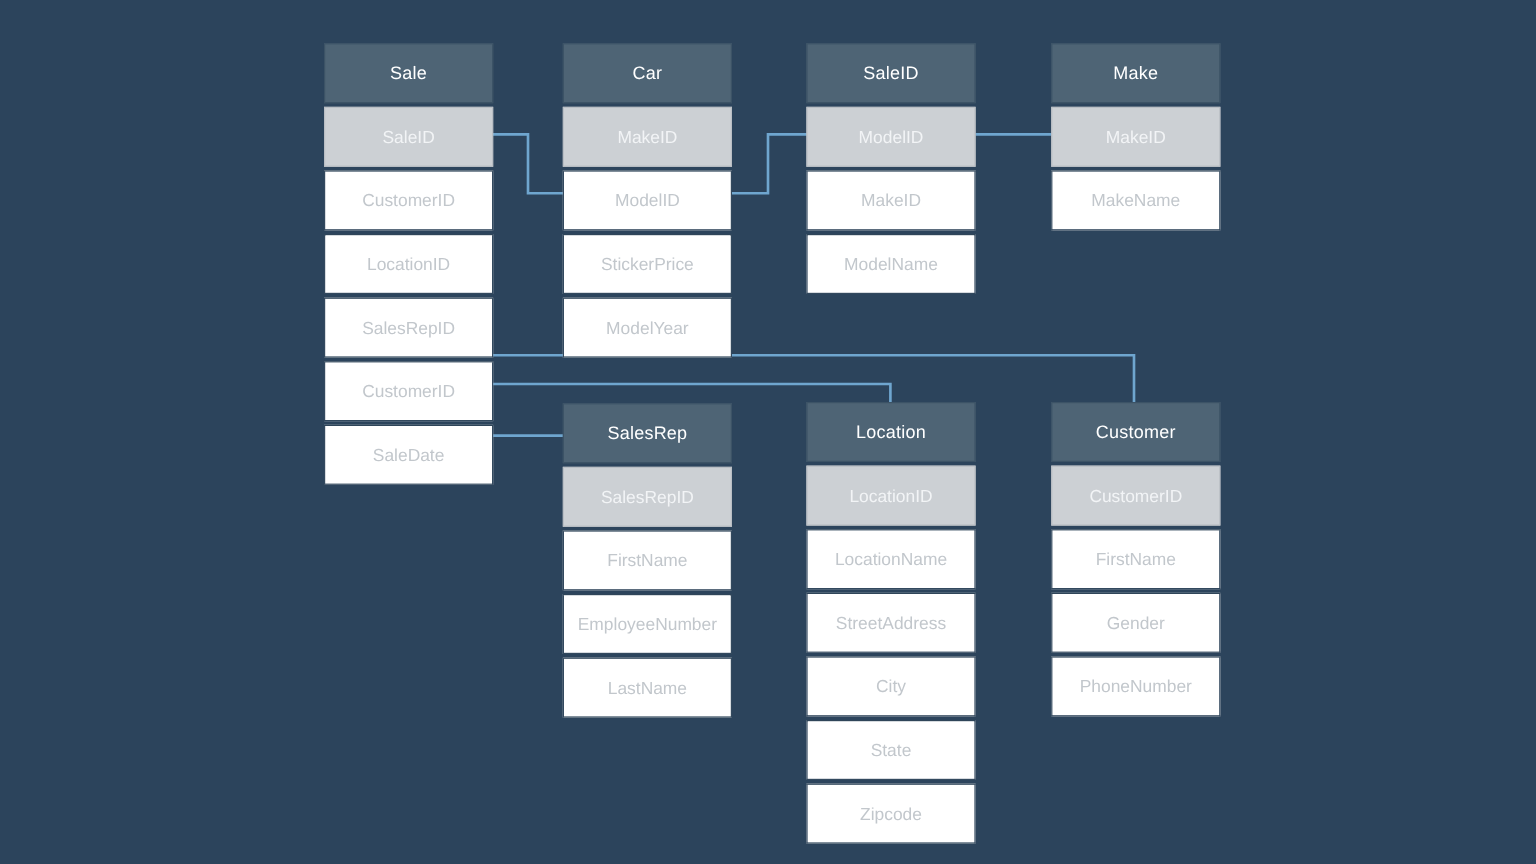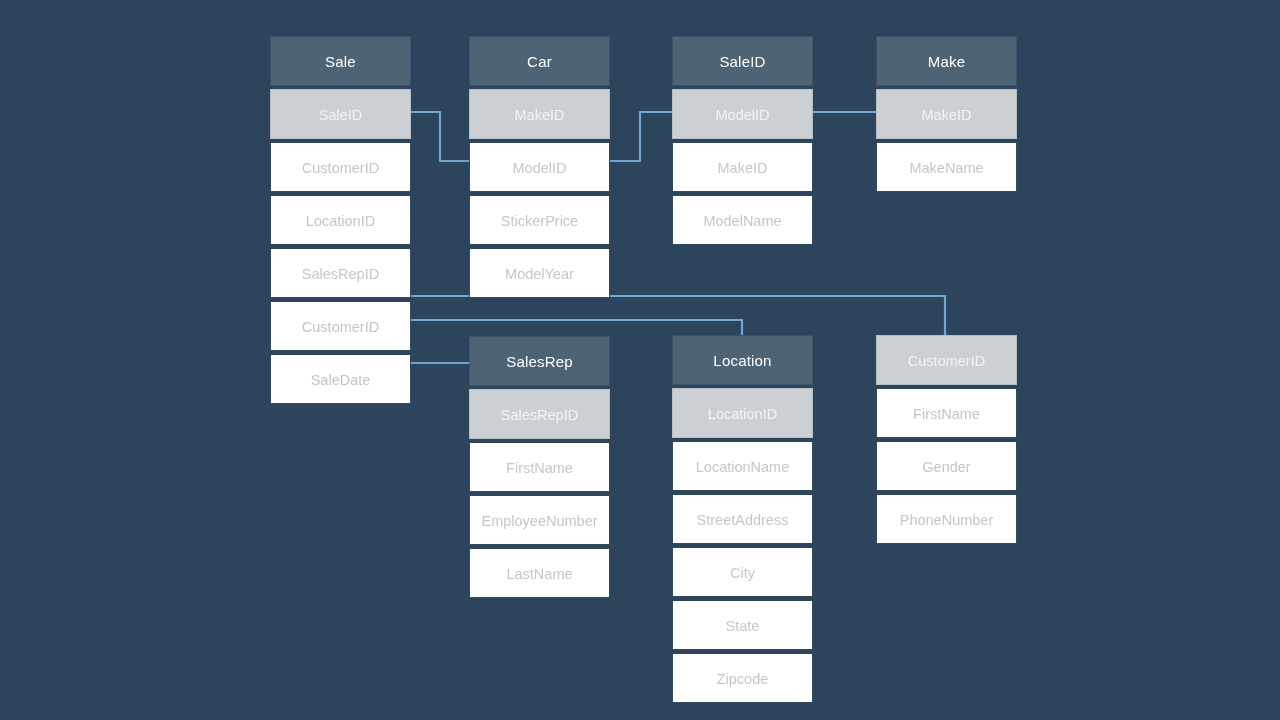--- a/index.html
+++ b/index.html
@@ -125,20 +125,21 @@
       <div class="entity" style="left: 672px; top: 335px;">
         <div class="entity-header">Location</div>
         <div class="entity-row pk">LocationID</div>
         <div class="entity-row">LocationName</div>
         <div class="entity-row">StreetAddress</div>
         <div class="entity-row">City</div>
         <div class="entity-row">State</div>
         <div class="entity-row">Zipcode</div>
       </div>
       <div class="entity" style="left: 876px; top: 335px;">
+        <div class="entity-header">Customer</div>
         <div class="entity-row pk">CustomerID</div>
         <div class="entity-row">FirstName</div>
         <div class="entity-row">Gender</div>
         <div class="entity-row">PhoneNumber</div>
       </div>
     </div>
 
 </div>
 
 </body></html>

